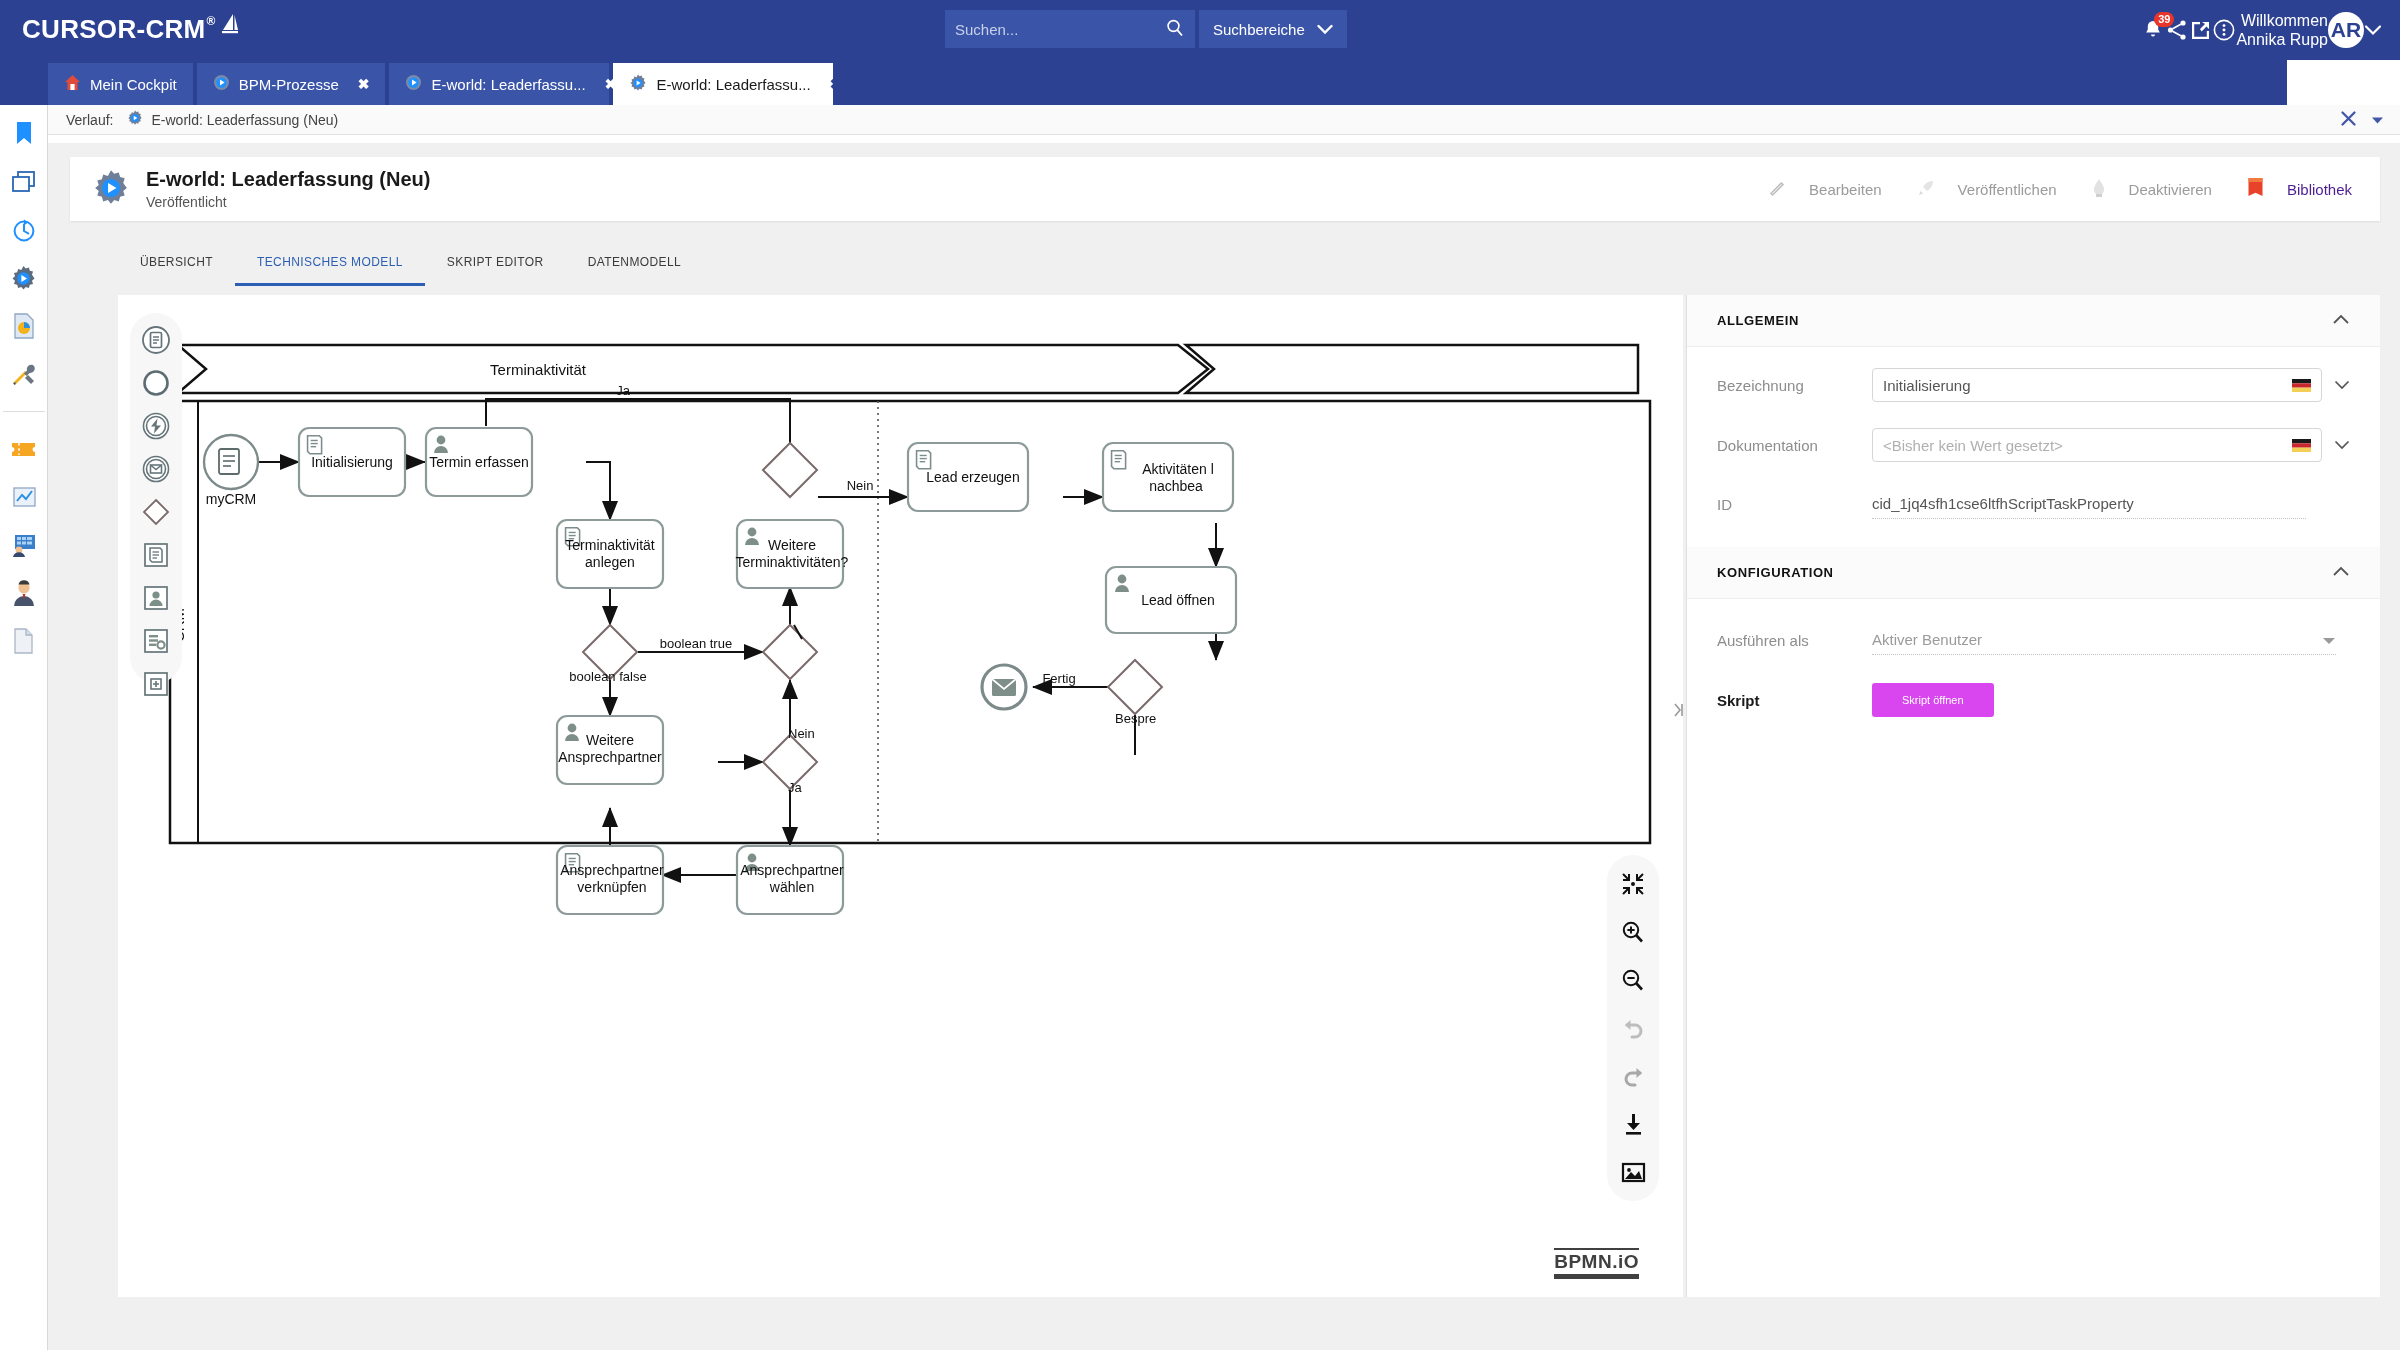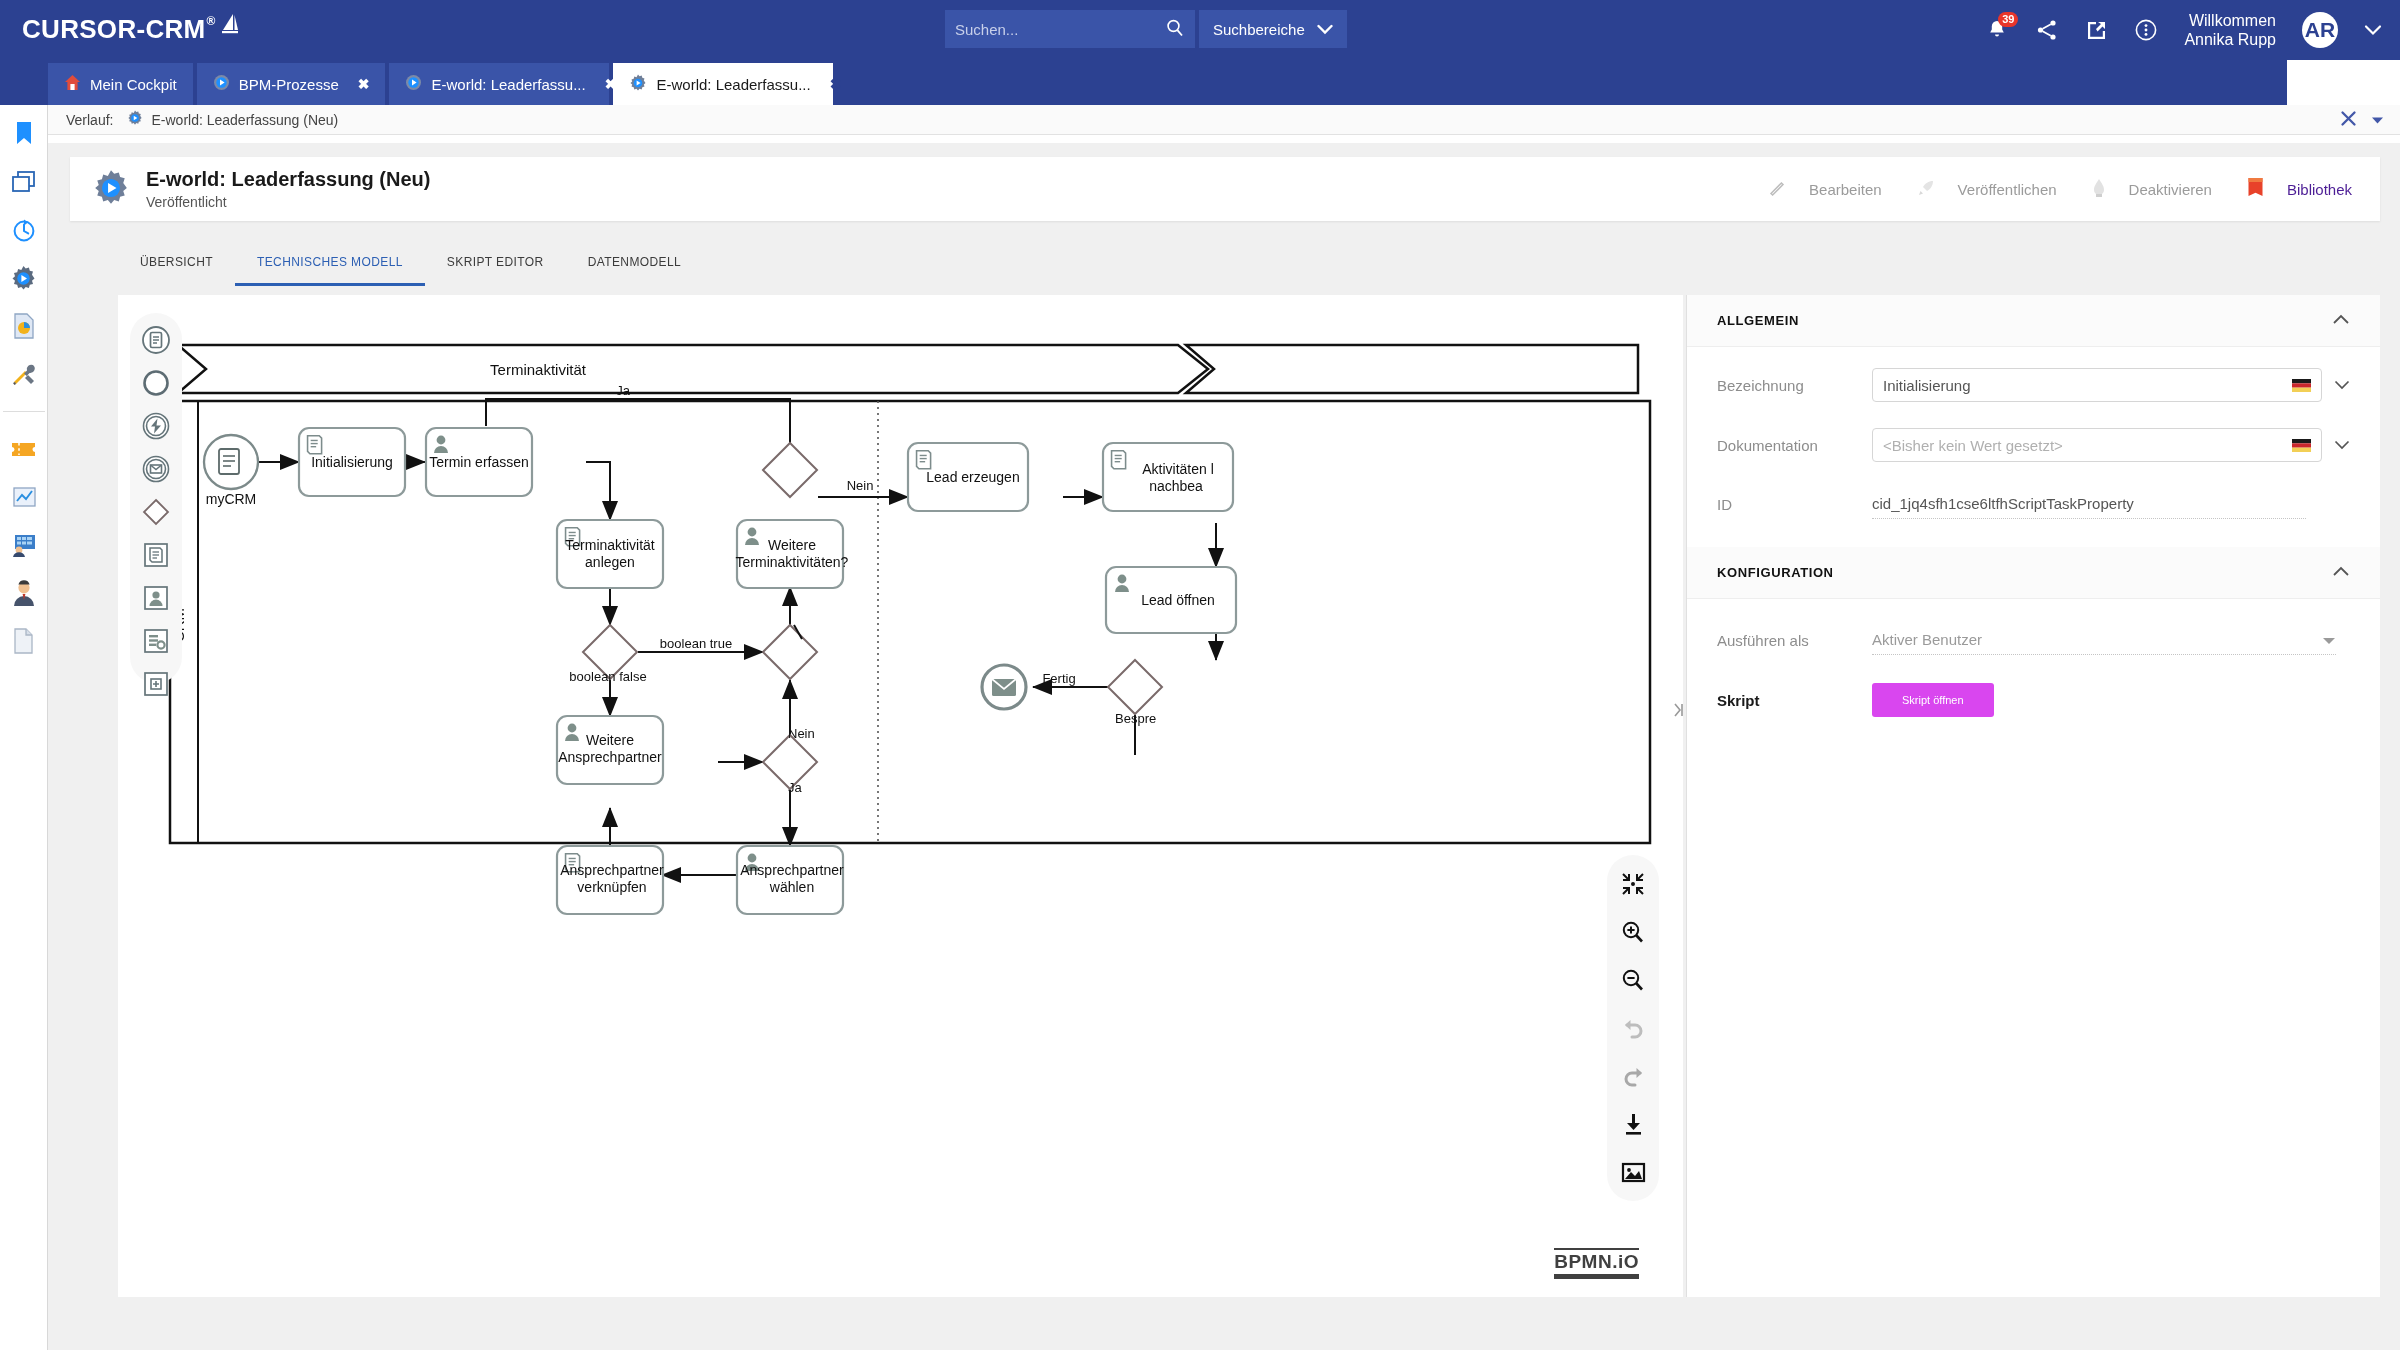--- a/index.html
+++ b/index.html
@@ -27,21 +27,21 @@
   #search-box input {
     background:transparent; border:none; outline:none; color:#dfe4f5;
     font-size:15px; font-family:inherit; flex:1;
   }
   #search-box input::placeholder { color:#c8d0ea; }
   #scope-box {
     margin-left:4px; height:38px; background:#3a54a8; color:#fff;
     display:flex; align-items:center; padding:0 14px; font-size:15px; gap:12px;
   }
   #top-right { position:absolute; right:18px; top:0; height:60px;
-               display:flex; align-items:center; gap:26px; color:#fff; }
+               display:flex; align-items:center; color:#fff; }
   .ticon { position:relative; cursor:pointer; display:flex; align-items:center;}
   #badge { position:absolute; right:-9px; top:-6px; background:#e8352b; color:#fff;
            border-radius:9px; font-size:11px; padding:1px 4px; min-width:18px;
            text-align:center; line-height:13px; font-weight:bold;}
   #welcome { text-align:right; line-height:19px; font-size:16px; }
   #avatar { width:36px; height:36px; border-radius:50%; background:#fff;
             color:#2c4191; font-weight:bold; font-size:21px;
             display:flex; align-items:center; justify-content:center; }
   
   #tabbar { position:absolute; left:0; top:60px; width:2287px; height:45px;

